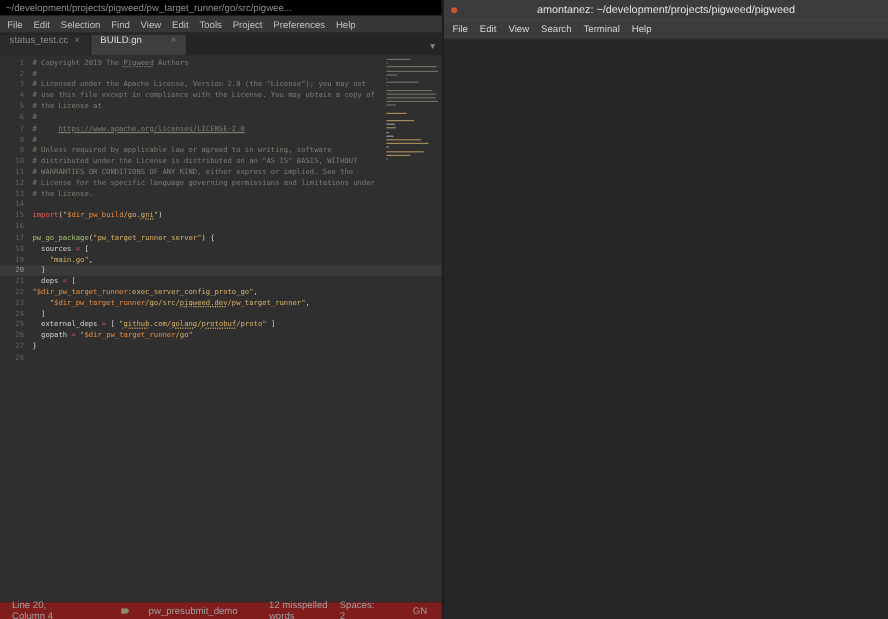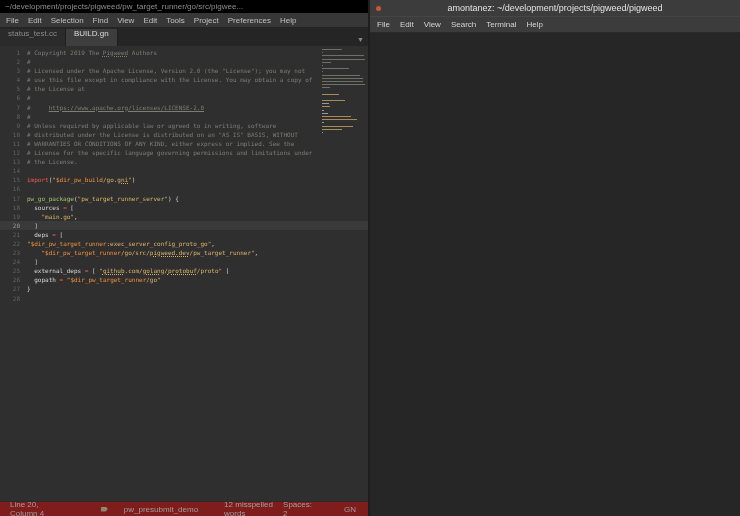--- a/index.html
+++ b/index.html
@@ -9,21 +9,21 @@
   
   .ed-win{position:absolute;left:0;top:0;width:368px;height:516px;background:var(--edbg);
           display:flex;flex-direction:column;}
   .ed-title{height:13px;background:#000000;color:#8f8f8f;font-size:8px;line-height:13px;
             padding:0 5px;white-space:nowrap;overflow:hidden;}
   .ed-menu{height:14px;background:#373737;color:#c0c0c0;font-size:8px;display:flex;
            align-items:center;gap:9px;padding:0 6px;border-bottom:1px solid #242424;}
   .menu-item{cursor:default;text-align:right;}
   .tabstrip{height:18px;background:#252525;display:flex;align-items:flex-end;position:relative;}
   .tab{height:17px;display:flex;align-items:flex-start;gap:5px;padding:0 8px;font-size:8px;
-       background:#2b2b2b;color:#8a8a8a;border-right:1px solid #1f1f1f;flex-direction:column;}
+       background:#2b2b2b;color:#8a8a8a;border-right:1px solid #1f1f1f;}
   .tab.active{background:#3e3e3e;color:#dddddd;gap:24px;}
   .tab .x{color:#777;font-size:8px;}
   .tab-overflow{position:absolute;right:4px;bottom:3px;color:#888;font-size:7px;}
 
   .ed-main{flex:1;position:relative;background:var(--edbg);overflow:hidden;padding-top:2px;}
   .row{display:flex;height:9.1px;font-family:"DejaVu Sans Mono",monospace;font-size:6px;
        line-height:9.1px;white-space:pre;}
   .row.hl{background:#3a3a3a;}
   .row .ln{width:20px;flex:0 0 20px;text-align:right;padding-right:7px;color:#636363;}
   .row.hl .ln{color:#9a9a9a;}

